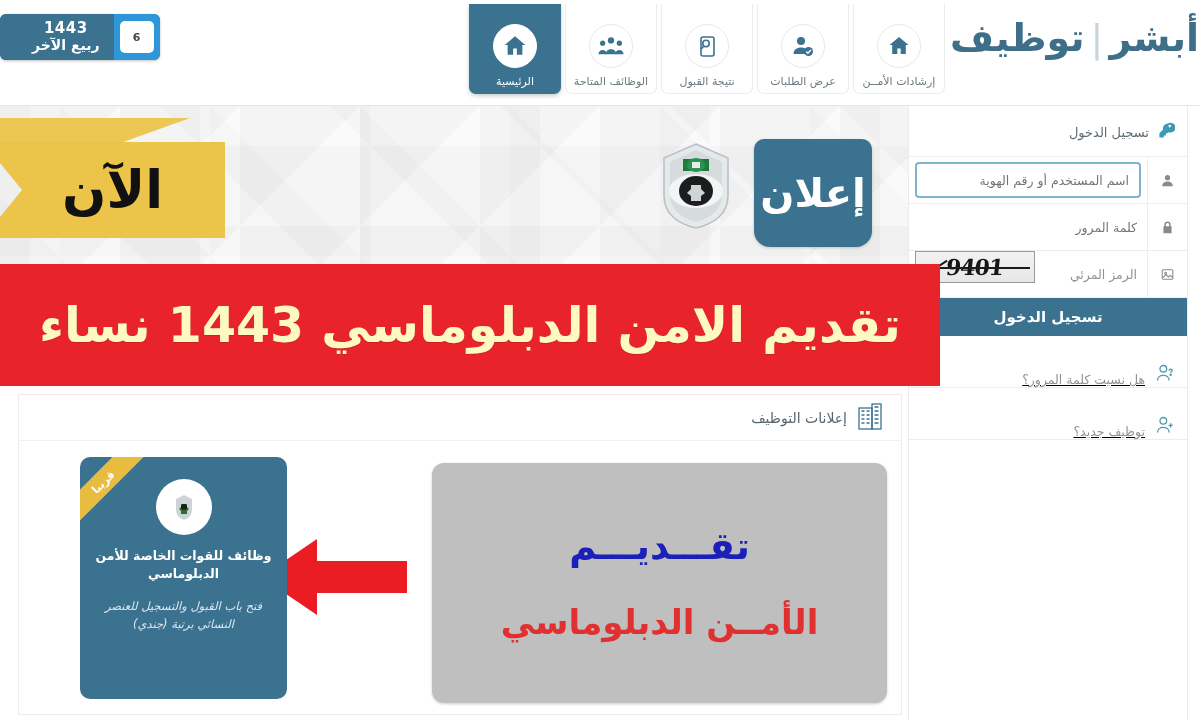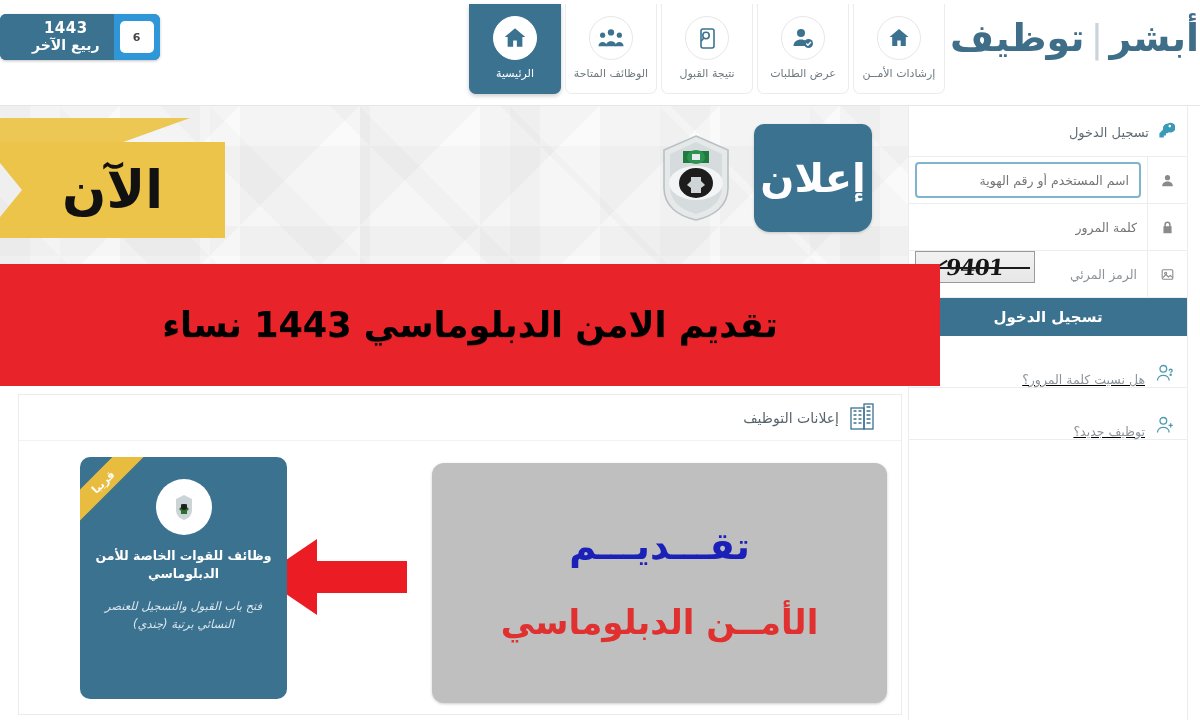--- a/index.html
+++ b/index.html
@@ -61,21 +61,21 @@
   .nav {
     position: absolute; right: 255px; top: 0; height: 106px;
     display: flex; flex-direction: row; align-items: flex-start;
     padding-top: 4px; gap: 4px;
   }
   .nav-item {
     width: 92px; height: 90px; background: #fff;
     border: 1px solid #ececec; border-top: none;
     border-radius: 0 0 7px 7px;
     display: flex; flex-direction: column; align-items: center;
-    justify-content: flex-start; padding-top: 12px;
+    justify-content: flex-start; padding-top: 20px;
     cursor: pointer;
   }
   .nav-item .circ {
     width: 44px; height: 44px; border-radius: 50%;
     border: 1px solid #e7e7e7; background:#fff;
     display: flex; align-items: center; justify-content: center;
     margin-bottom: 7px;
   }
   .nav-item .lbl { font-size: 11px; color: #6d7a80; white-space: nowrap; }
   .nav-item.active { background: #3b7290; border-color:#3b7290; box-shadow: 0 2px 4px rgba(0,0,0,.2); }
@@ -96,20 +96,21 @@
   .hero-announce {
     position: absolute; right: 48px; top: 18px;
     display: flex; flex-direction: row; align-items: center; gap: 16px;
   }
   .announce-box {
     width: 118px; height: 108px; background: #3b7290; color: #fff;
     border-radius: 10px 10px 16px 16px;
     display: flex; align-items: center; justify-content: center;
     font-size: 40px; font-weight: bold; letter-spacing: -1px;
     box-shadow: 0 1px 3px rgba(0,0,0,.18);
+    margin-top: 15px;
   }
   .emblem {
     width: 84px; height: 92px;
     display:flex; align-items:center; justify-content:center;
   }
 
   
   .now-tag {
     position: absolute; left: 0; top: 36px; z-index: 6;
     height: 96px; width: 225px;
@@ -125,21 +126,21 @@
     opacity:.95;
   }
 
   
   .red-banner {
     position: absolute; left: 0; top: 264px; width: 940px; height: 122px;
     background: #e8242a; z-index: 9;
     display: flex; align-items: center; justify-content: center;
   }
   .red-banner span {
-    color: #000000; font-size: 35px; font-weight: bold; letter-spacing: -1px;
+    color: #fef9c3; font-size: 49px; font-weight: bold; letter-spacing: -1px;
     white-space: nowrap; text-shadow: 0 1px 0 rgba(0,0,0,.12);
   }
 
   
   .login-panel {
     position: absolute; right: 12px; top: 106px; width: 280px; height: 614px;
     background: #ffffff; border-right: 1px solid #ececec; border-left: 1px solid #ececec;
     z-index: 8;
   }
   .login-head {
@@ -203,21 +204,21 @@
   
   .jobs {
     position: absolute; left: 0; top: 386px; width: 920px; height: 334px;
     background: #fff;
   }
   .jobs-head {
     margin: 8px 18px 0 18px; height: 46px;
     border: 1px solid #ececec; border-bottom: none;
     background: #fff;
     display: flex; flex-direction: row; align-items: center; justify-content: flex-start;
-    padding: 0 26px; gap: 10px;
+    padding: 0 18px; gap: 10px;
   }
   .jobs-head .jh-text { font-size: 14px; color: #58646b; }
   .jobs-body {
     margin: 0 18px; height: 275px; border: 1px solid #ececec; border-top: 1px solid #f2f2f2;
     background: #fff; position: relative;
   }
   .job-card {
     position: absolute; right: 614px; top: 16px;
     width: 207px; height: 242px; background: #3b7290;
     border-radius: 10px; overflow: hidden;

